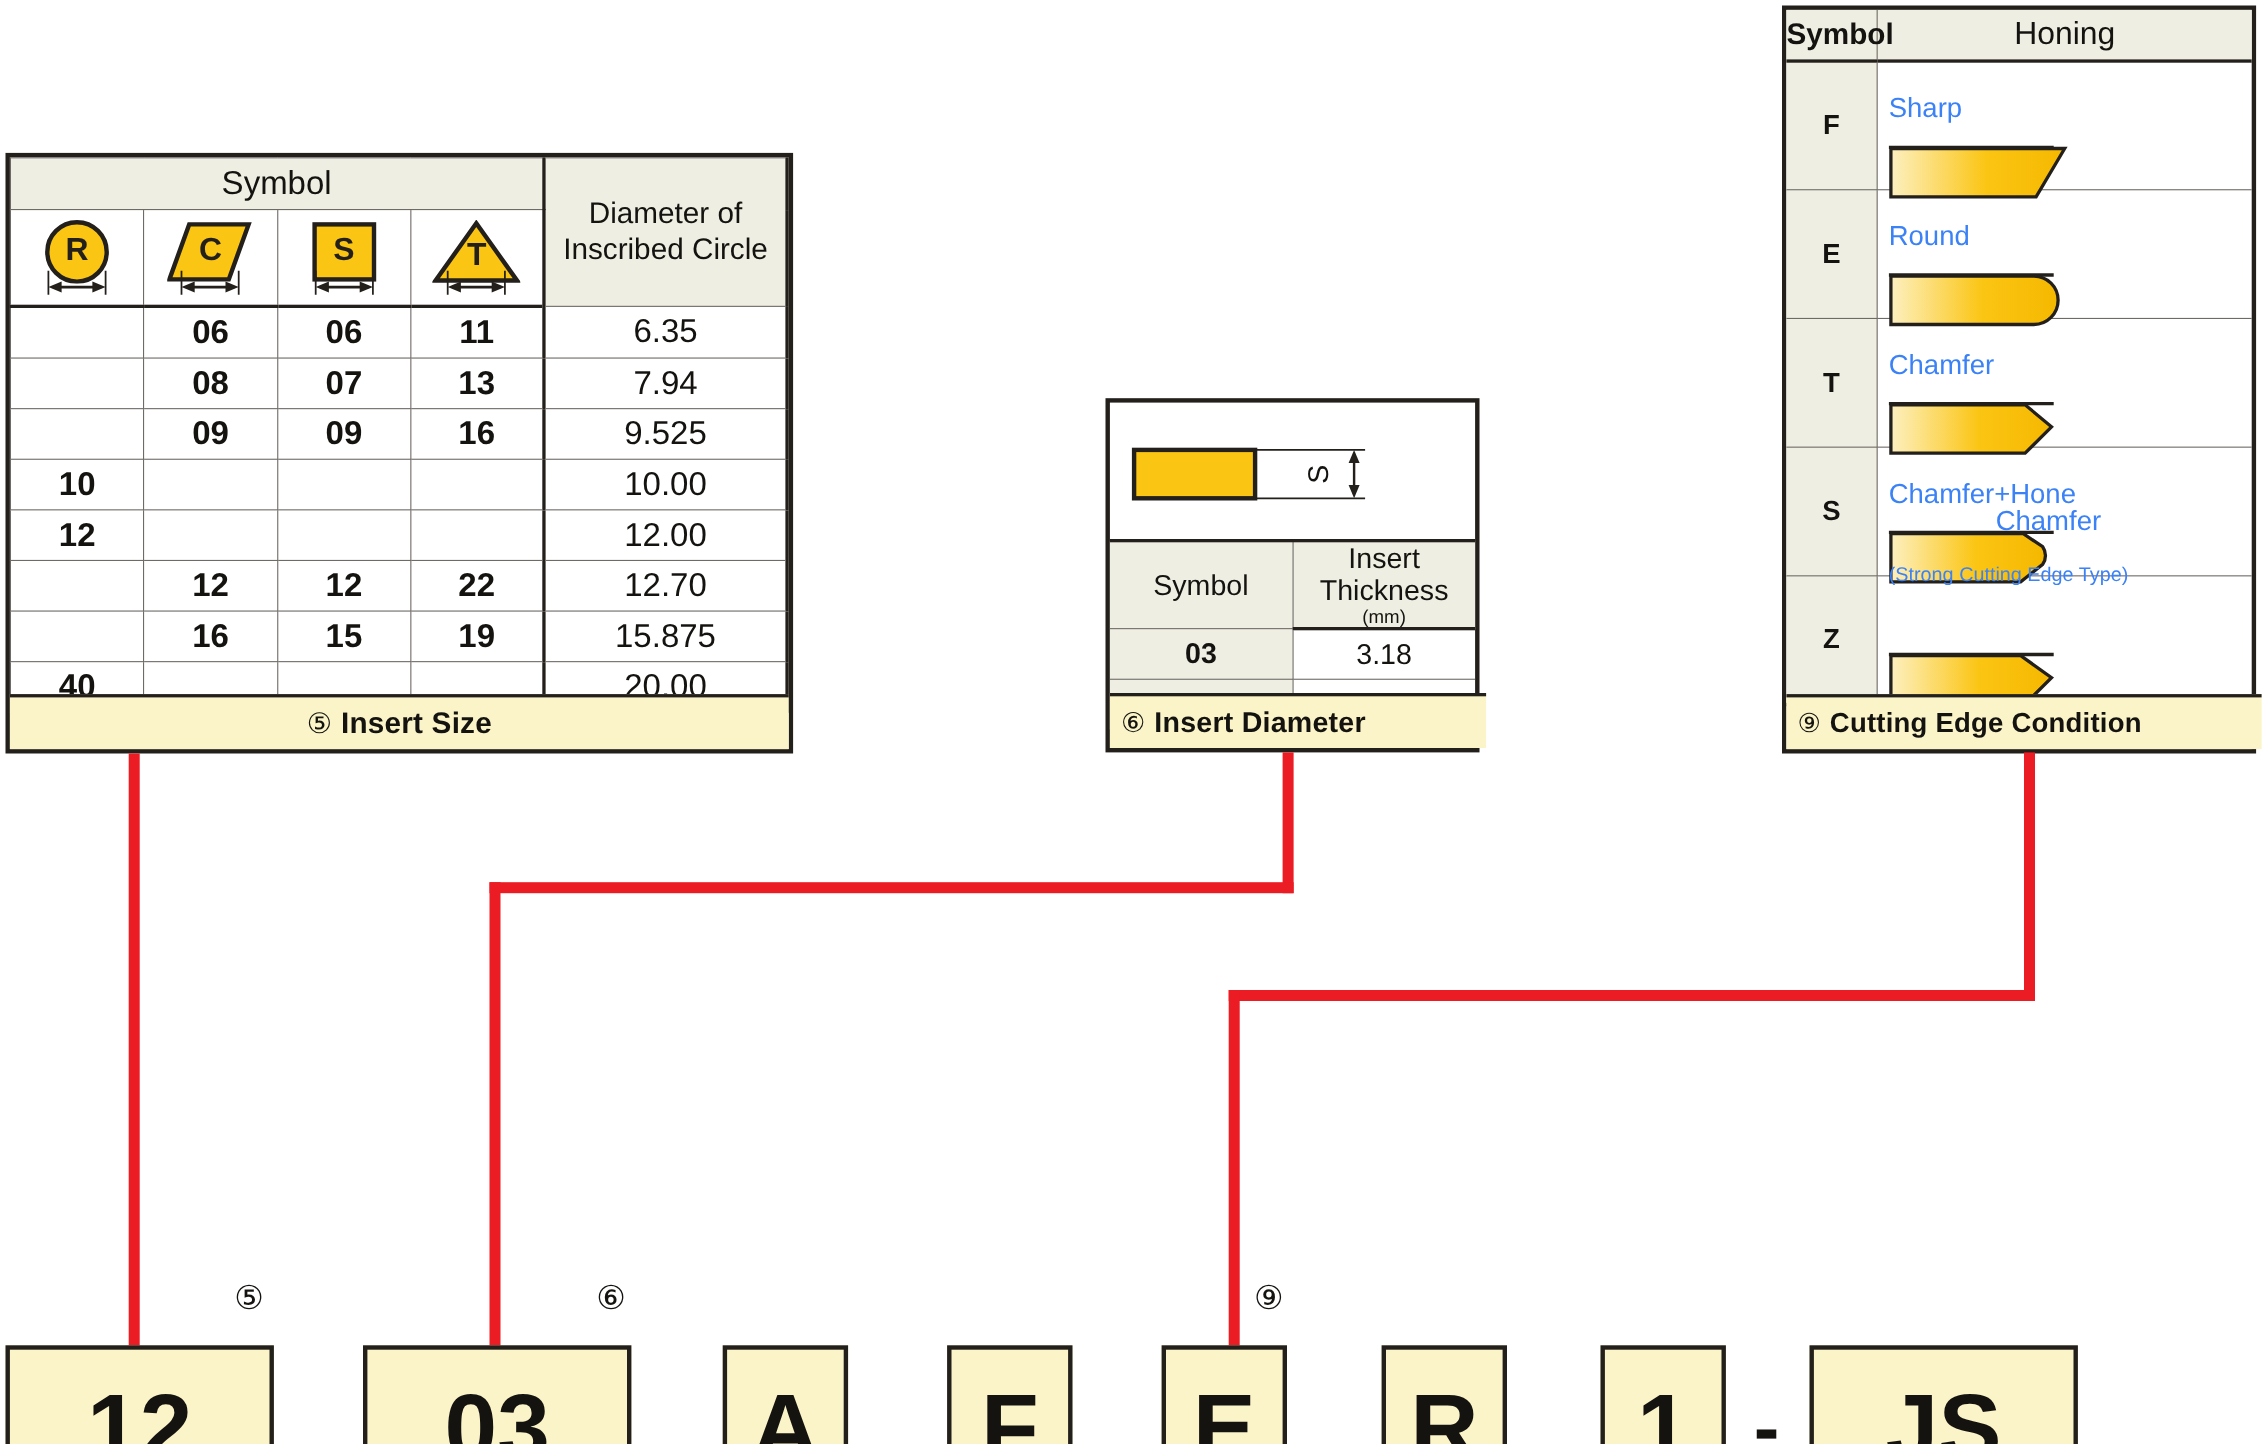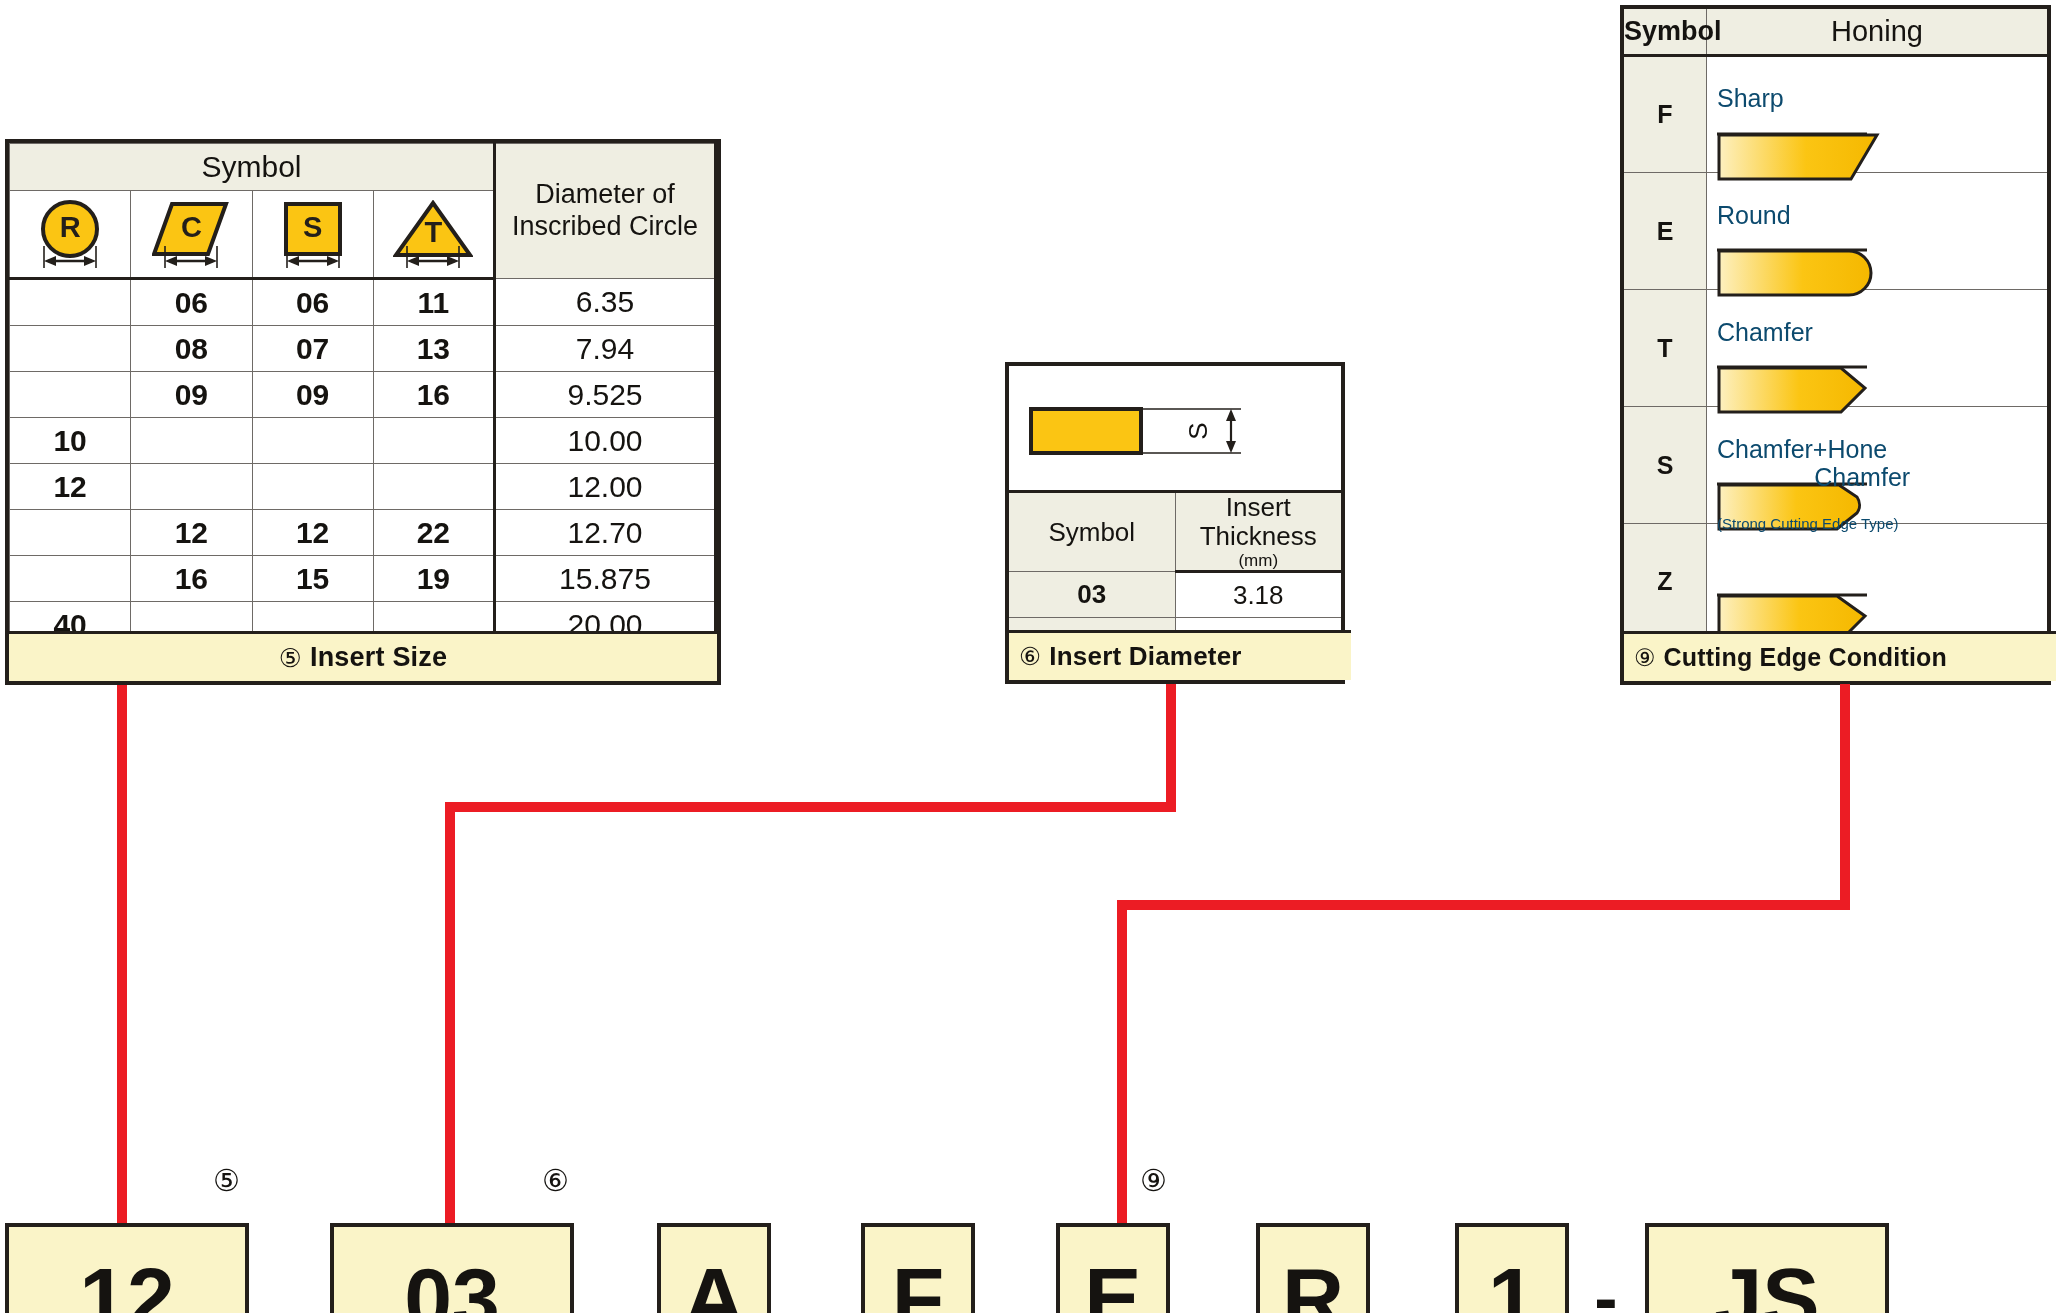--- a/index.html
+++ b/index.html
@@ -60,24 +60,24 @@
   #cap-thick{position:absolute;left:0;bottom:0;width:100%;height:47px;font-size:26px;}
 
   
   #p-edge{left:1620px;top:5px;width:431px;height:680px;}
   #p-edge .ftbl td{font-size:25px;}
   #p-edge .eh{height:45px;background:#efeee2;}
   #p-edge .symcol{width:82px;background:#efeee2;font-weight:bold;font-size:27px;}
   #p-edge .honerow{height:117px;}
   #cap-edge{position:absolute;left:0;bottom:0;width:100%;height:47px;font-size:25px;}
   .honecell{position:relative;width:100%;height:100%;}
-  .honelbl{position:absolute;left:10px;bottom:3px;font-size:25px;color:#0c4a6e;
+  .honelbl{position:absolute;left:10px;bottom:3px;font-size:25px;color:#3b82f6;
            text-align:left;line-height:1.02;white-space:pre;}
   .honelbl.two{bottom:-1px;}
-  .honelbl .sub{font-size:15px;display:block;}
+  .honelbl .sub{font-size:18px;display:block;}
   .honeshape{position:absolute;left:10px;top:14px;}
 
   
   .codebox{position:absolute;box-sizing:border-box;background:#faf4c8;
     border:4px solid #231f1b;display:flex;align-items:center;justify-content:center;
     font-weight:bold;color:#151310;font-size:86px;line-height:1;}
   .dash{position:absolute;font-weight:bold;font-size:70px;color:#151310;
         display:flex;align-items:center;justify-content:center;}
   .tagnum{position:absolute;font-size:30px;color:#151310;}
 

